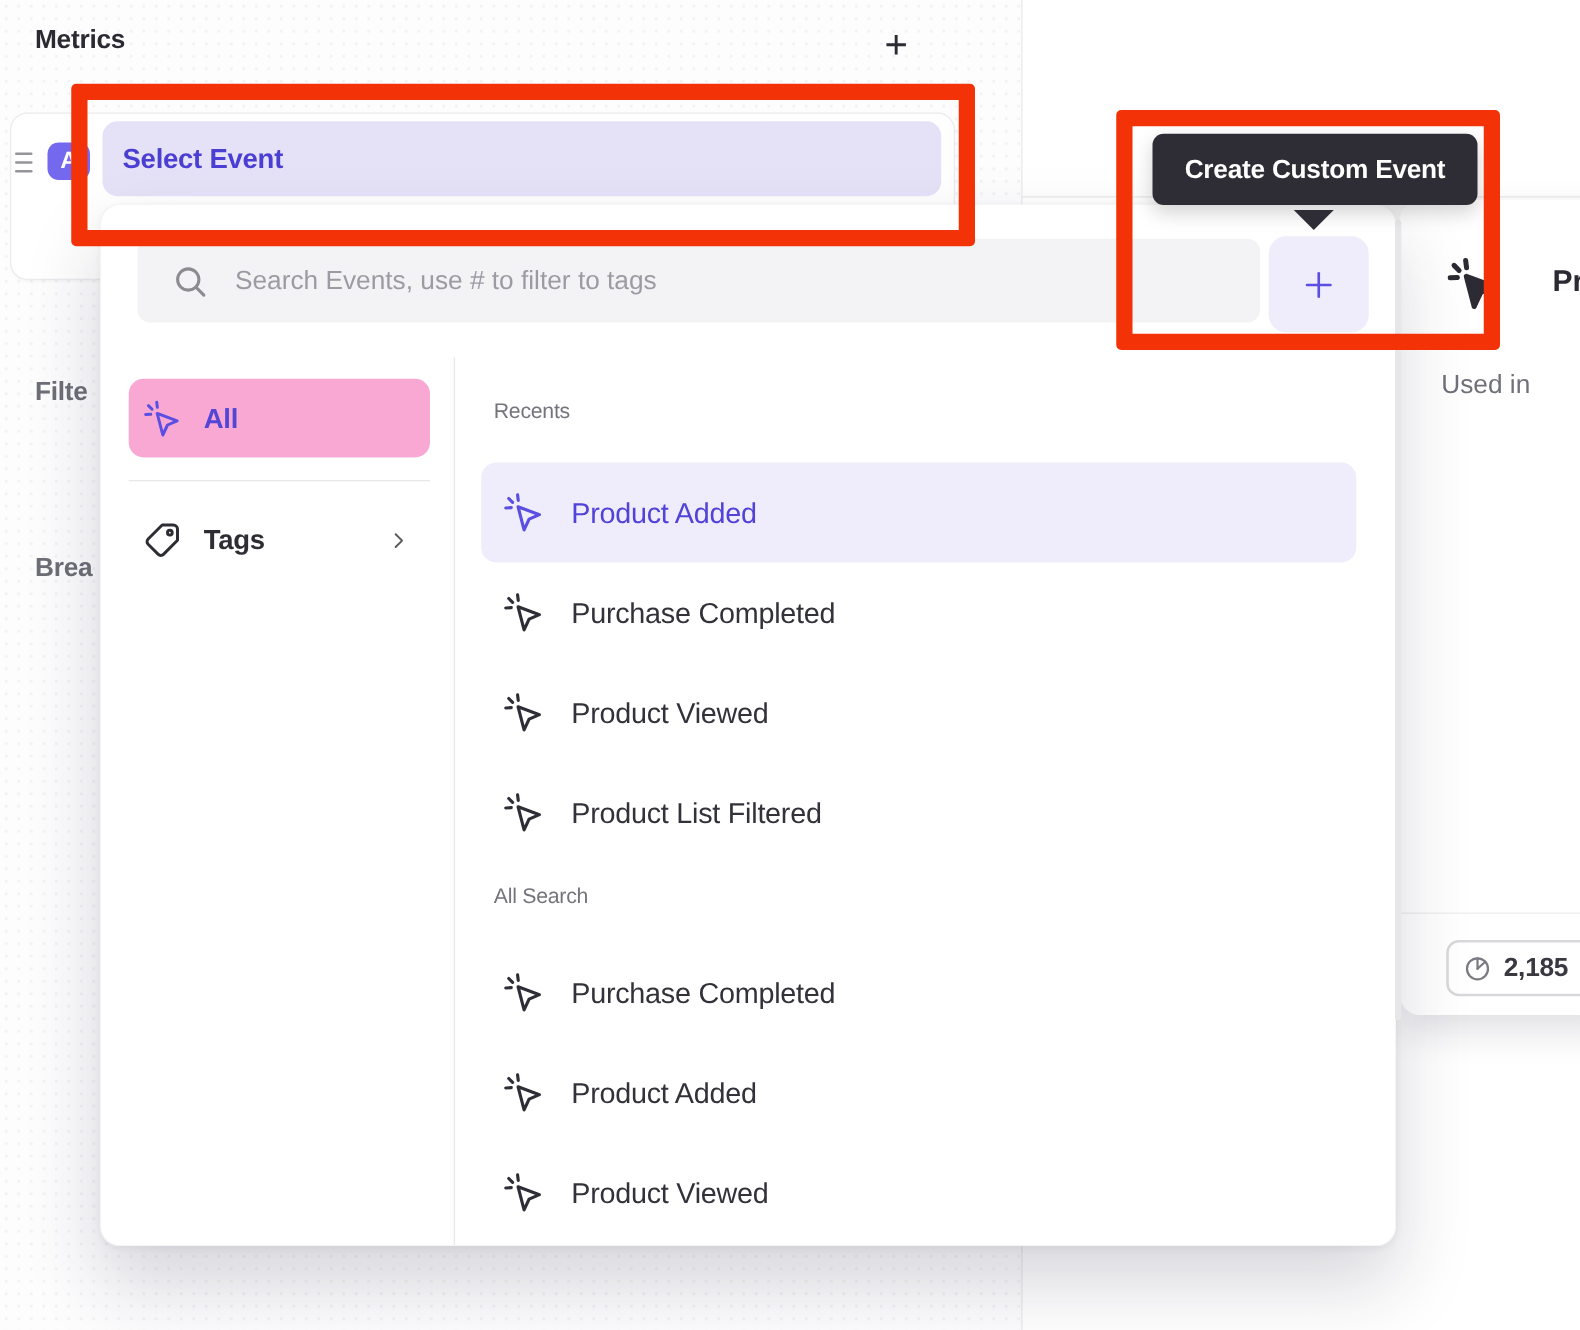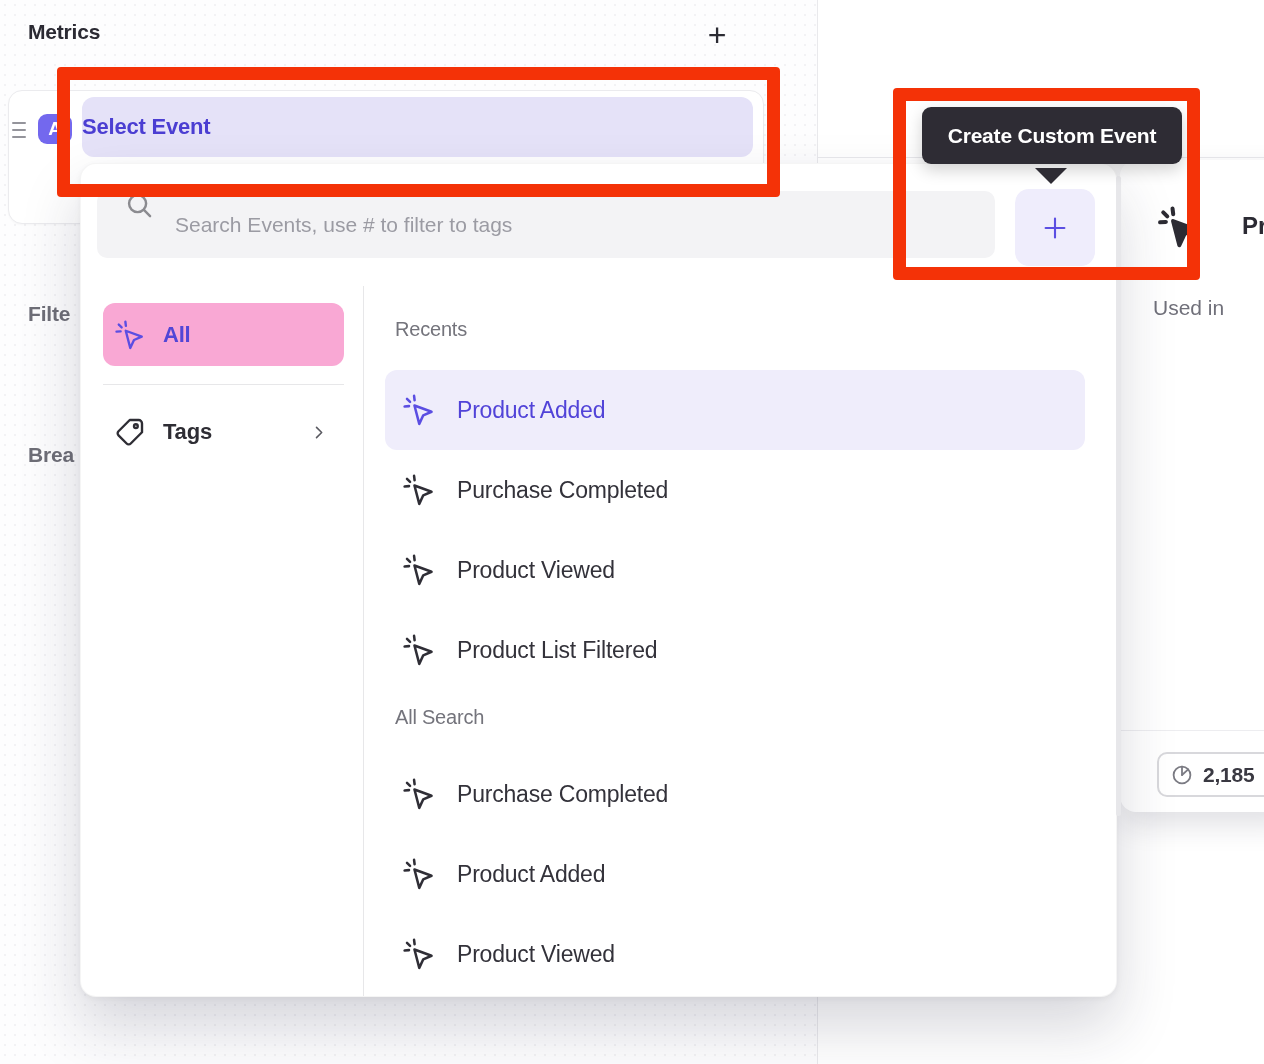--- a/index.html
+++ b/index.html
@@ -29,21 +29,21 @@
   .filters-label{left:28px;top:302px;}
   .breakdowns-label{left:28px;top:443px;}
 
   .metric-card{left:8px;top:90px;width:754px;height:132px;background:#fff;border:1px solid #ebebee;
     border-radius:14px;z-index:1;box-shadow:0 1px 2px rgba(20,20,40,.03);}
   .drag-handle{left:12px;top:121px;width:14px;height:16px;z-index:1;cursor:grab;display:flex;flex-direction:column;justify-content:space-between;padding:1px 0;}
   .drag-handle i{display:block;height:2px;border-radius:1px;background:#94949b;}
   .series-badge{left:38px;top:114px;width:34px;height:30px;border-radius:9px;background:var(--badge-bg,#7368ee);z-index:1;
     color:#fff;font-weight:700;font-size:19px;display:flex;align-items:center;justify-content:center;cursor:pointer;}
   .select-event-pill{left:82px;top:97px;width:671px;height:60px;border-radius:12px;background:var(--accent-bg,#e5e2f8);z-index:1;
-    display:flex;align-items:center;padding-left:0;box-sizing:border-box;cursor:pointer;}
+    display:flex;align-items:center;padding-left:16px;box-sizing:border-box;cursor:pointer;}
   .select-event-pill span{font-size:22px;font-weight:600;color:var(--accent,#4b3ed2);letter-spacing:-.2px;}
 
   
   .detail-card{left:1120px;top:160px;width:172px;height:652px;background:#fff;z-index:2;
     border-radius:16px 0 0 16px;box-shadow:0 12px 30px rgba(30,30,60,.14);}
   .detail-head-icon{left:1158px;top:206px;width:42px;height:42px;color:#2c2b33;z-index:2;}
   .detail-title{left:1242px;top:212px;font-size:24px;font-weight:700;color:#2b2a33;z-index:2;white-space:nowrap;}
   .detail-usedin{left:1153px;top:296px;font-size:21px;color:#70707a;z-index:2;white-space:nowrap;}
   .detail-footer-divider{left:1121px;top:730px;width:143px;height:1px;background:#ededf0;z-index:2;}
   .count-pill{left:1157px;top:752px;width:160px;height:45px;border:2px solid #d8d8dc;border-radius:10px;background:#fff;z-index:2;
@@ -51,42 +51,42 @@
   .count-pill .pie{width:24px;height:24px;color:#7b7b83;flex:0 0 auto;}
   .count-pill .val{font-size:21px;font-weight:600;color:#3a3942;margin-left:9px;letter-spacing:-.2px;}
 
   .scrollbar{left:1116px;top:176px;width:5px;height:640px;background:#e7e7ea;border-radius:3px;z-index:4;cursor:pointer;}
 
   
   .dropdown{left:80px;top:163px;width:1037px;height:834px;background:#fff;border-radius:16px;z-index:3;overflow:hidden;
     border:1px solid rgba(0,0,0,.04);box-sizing:border-box;
     box-shadow:0 30px 60px rgba(35,35,60,.18), 0 2px 6px rgba(0,0,0,.05);}
   .dd{position:absolute;}
-  .search-bar{left:16px;top:27px;width:898px;height:67px;border-radius:10px;background:#f3f3f5;display:flex;}
+  .search-bar{left:29px;top:27px;width:898px;height:67px;border-radius:10px;background:#f3f3f5;display:flex;align-items:center;}
   .search-bar .mag{width:28px;height:28px;color:#8b8b90;margin-left:28px;flex:0 0 auto;}
   .search-bar input{flex:1;border:none;outline:none;background:transparent;margin-left:20px;font-size:21px;
     font-family:"Liberation Sans",sans-serif;color:#4a4a52;}
   .search-bar input::placeholder{color:#9b9ba3;}
   .create-btn{left:934px;top:25px;width:80px;height:77px;border-radius:14px;background:#efedfc;display:flex;
     align-items:center;justify-content:center;cursor:pointer;}
   .create-btn .plus{width:30px;height:30px;color:#5b4ee2;}
 
   .sb-col-divider{left:282px;top:122px;width:1px;height:712px;background:#e7e7e9;}
   .sb-all{left:22px;top:139px;width:241px;height:63px;border-radius:12px;background:#f9a8d4;display:flex;align-items:center;
     padding-left:12px;box-sizing:border-box;cursor:pointer;}
   .sb-all .ic{width:30px;height:30px;color:#5b4ee2;flex:0 0 auto;}
   .sb-all .lbl{margin-left:18px;font-size:22px;font-weight:600;color:#5246d6;letter-spacing:-.2px;}
   .sb-divider{left:22px;top:220px;width:241px;height:1px;background:#e7e7e9;}
   .sb-tags{left:22px;top:237px;width:241px;height:62px;display:flex;align-items:center;padding-left:12px;box-sizing:border-box;cursor:pointer;}
   .sb-tags .ic{width:30px;height:30px;color:#2e2d34;flex:0 0 auto;}
   .sb-tags .lbl{margin-left:18px;font-size:22px;font-weight:600;color:#2e2d34;letter-spacing:-.2px;}
   .sb-tags .chev{width:19px;height:19px;color:#5a5a61;position:absolute;right:16px;}
 
   .event-list{left:281px;top:122px;width:756px;height:712px;overflow:hidden;}
-  .section-header{margin:30px 0 28px 33px;height:26px;line-height:26px;font-size:20px;color:#74747c;letter-spacing:-.2px;}
+  .section-header{margin:30px 0 28px 33px;height:26px;line-height:26px;font-size:17px;color:#74747c;letter-spacing:-.2px;}
   .section + .section .section-header{margin-top:14px;margin-bottom:24px;}
   .event-row{margin-left:23px;width:700px;height:80px;border-radius:12px;display:flex;align-items:center;
     padding-left:18px;box-sizing:border-box;cursor:pointer;color:#33323a;}
   .event-row .row-icon{width:32px;height:32px;color:#2f2e36;flex:0 0 auto;}
   .event-row .row-label{margin-left:22px;font-size:23px;font-weight:500;letter-spacing:-.2px;}
   .event-row.selected{background:#efedfb;}
   .event-row.selected .row-icon{color:#5b4ee2;}
   .event-row.selected .row-label{color:#5143d8;}
 
   

